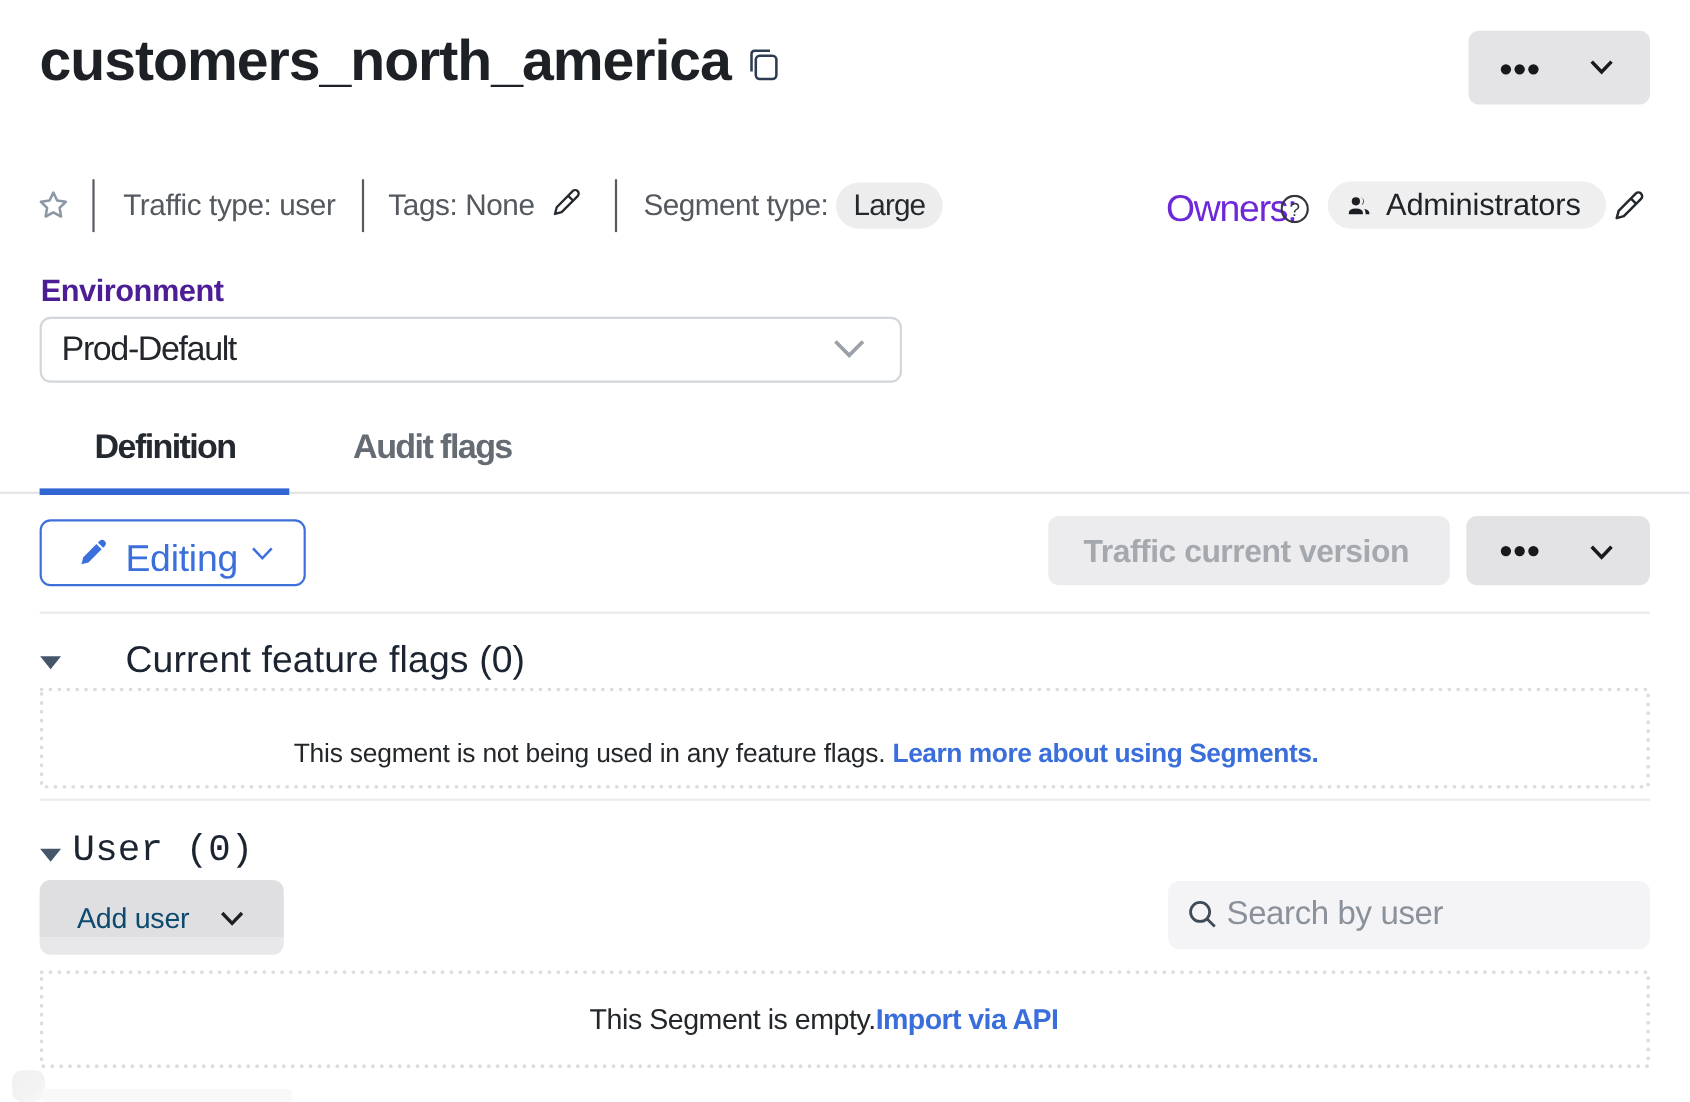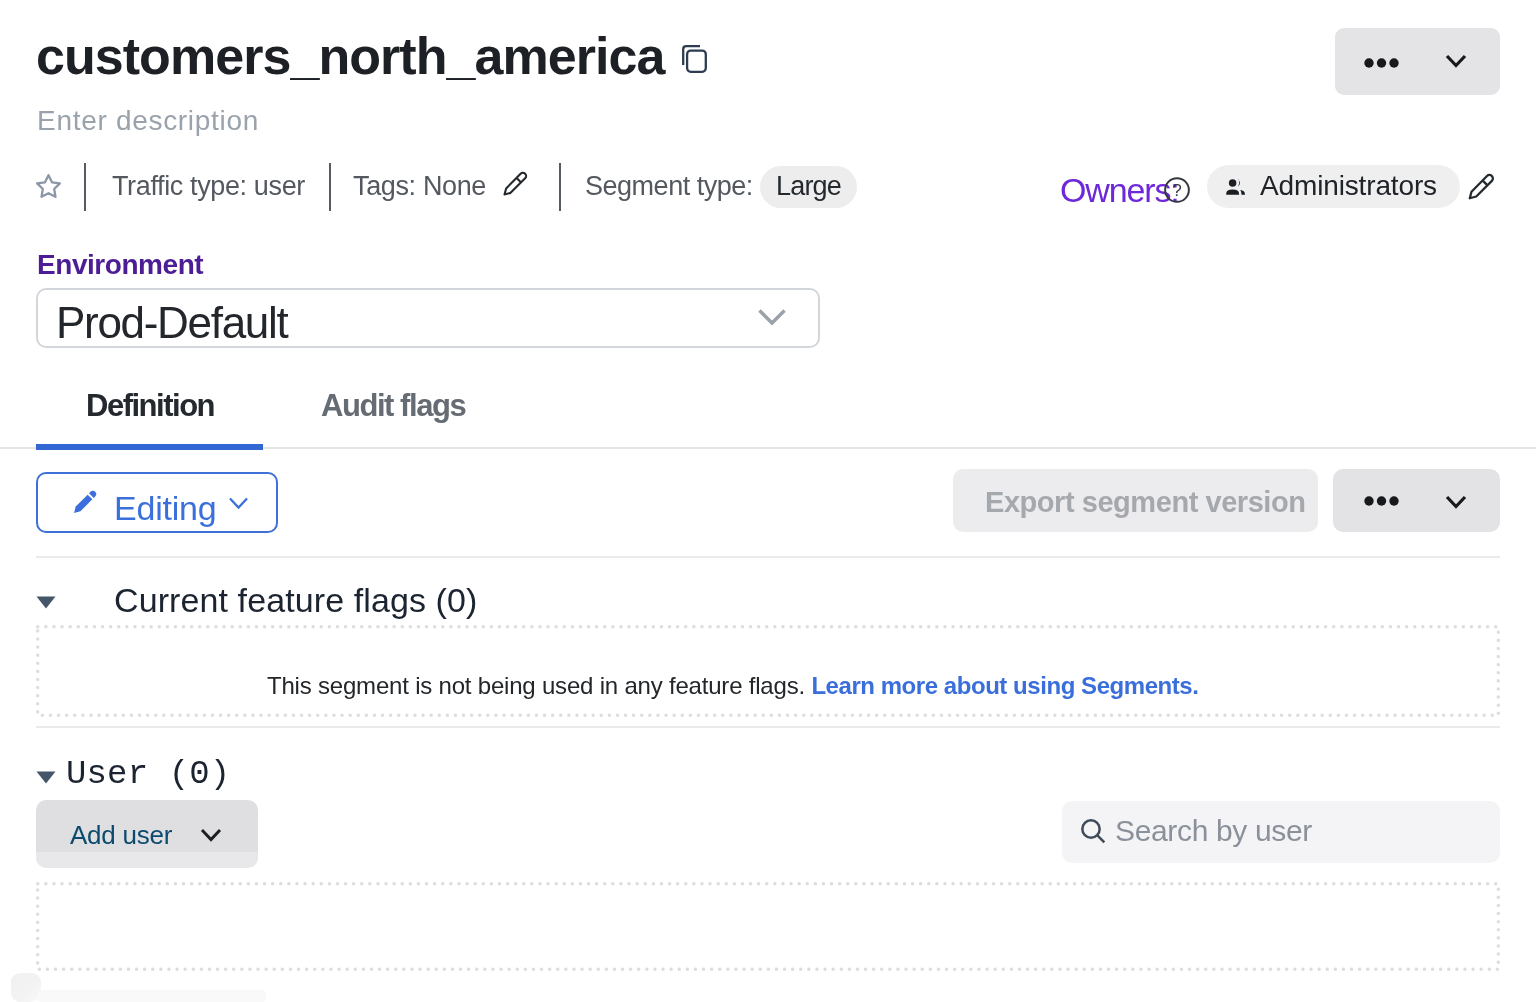--- a/index.html
+++ b/index.html
@@ -13,21 +13,20 @@
 <body>
 <div class="stage">
 
   <div class="abs" id="title" style="left:36px;top:30px;font-size:52px;font-weight:700;color:#1d2126;letter-spacing:-0.95px;">customers_north_america</div>
 
   <svg class="abs" style="left:681px;top:44px;" width="27" height="30" viewBox="0 0 27 30" fill="none">
     <path d="M2.2 21 L2.2 5.2 Q2.2 2.2 5.2 2.2 L19 2.2" stroke="#2d3c50" stroke-width="2.3" stroke-linecap="butt" fill="none"></path>
     <rect x="6.1" y="6.6" width="18.7" height="21.2" rx="3.6" stroke="#2d3c50" stroke-width="2.3" fill="#fff"></rect>
   </svg>
 
-  <div class="abs" style="left:37px;top:107px;font-size:28px;color:#9aa2ab;letter-spacing:0.7px;">Enter description</div>
 
   <svg class="abs" style="left:34px;top:172px;" width="29" height="29" viewBox="0 0 24 24" fill="none">
     <path d="M12 2.6 l2.9 5.9 6.5 .95 -4.7 4.6 1.1 6.5 -5.8 -3.05 -5.8 3.05 1.1 -6.5 -4.7 -4.6 6.5 -.95 z" stroke="#8b96a6" stroke-width="1.9" stroke-linejoin="round"></path>
   </svg>
   <div class="sep" style="left:84px;top:163px;height:48px;"></div>
   <div class="abs" style="left:112px;top:173px;font-size:27px;color:#54585f;letter-spacing:-0.37px;">Traffic type: user</div>
   <div class="sep" style="left:329px;top:163px;height:48px;"></div>
   <div class="abs" style="left:353px;top:173px;font-size:27px;color:#54585f;letter-spacing:-0.36px;">Tags: None</div>
   <svg class="abs" style="left:501px;top:170px;" width="28" height="28" viewBox="0 0 24 24" fill="none">
     <path d="M16.8 3.2 a2.75 2.75 0 0 1 3.9 3.9 L8.2 19.6 L3 21 L4.4 15.8 Z" stroke="#24292e" stroke-width="1.8" stroke-linejoin="round"></path>
@@ -61,42 +60,42 @@
     <circle cx="5" cy="6" r="4.7" fill="#17191c"></circle>
       <circle cx="17.5" cy="6" r="4.7" fill="#17191c"></circle>
       <circle cx="30" cy="6" r="4.7" fill="#17191c"></circle>
   </svg>
   <svg class="abs" style="left:1445px;top:53px;" width="22" height="16" viewBox="0 0 22 16" fill="none">
     <path d="M2 3 L11 12.5 L20 3" stroke="#17191c" stroke-width="3.2"></path>
   </svg>
 
   <div class="abs" style="left:37px;top:251px;font-size:28px;font-weight:700;color:#4c1d95;letter-spacing:-0.45px;">Environment</div>
   <div class="abs" style="left:36px;top:288px;width:780px;height:56px;border:2px solid #d3d7db;border-radius:10px;"></div>
-  <div class="abs" style="left:56px;top:301px;font-size:44px;color:#23272c;letter-spacing:-1.3px;">Prod-Default</div>
+  <div class="abs" style="left:56px;top:301px;font-size:31px;color:#23272c;letter-spacing:-1.3px;">Prod-Default</div>
   <svg class="abs" style="left:757px;top:308px;" width="30" height="18" viewBox="0 0 30 18" fill="none">
     <path d="M2.5 2.5 L15 15 L27.5 2.5" stroke="#9ba1a9" stroke-width="3.4"></path>
   </svg>
 
   <div class="abs" style="left:86px;top:390px;font-size:31px;font-weight:700;color:#24292f;letter-spacing:-1.49px;">Definition</div>
   <div class="abs" style="left:321px;top:390px;font-size:31px;font-weight:700;color:#666c73;letter-spacing:-1.45px;">Audit flags</div>
   <div class="abs" style="left:0px;top:447px;width:1536px;height:2px;background:#e4e4e6;"></div>
   <div class="abs" style="left:36px;top:444px;width:227px;height:6px;background:#3166d3;"></div>
 
   <div class="abs" style="left:36px;top:472px;width:242px;height:61px;border:2px solid #3d71d9;border-radius:10px;background:#fff;box-sizing:border-box;"></div>
   <svg class="abs" style="left:71px;top:489px;" width="27" height="27" viewBox="0 0 24 24" fill="#3b70dc">
     <path d="M2.7 21.3 L4.2 15.6 L14.8 5 L19 9.2 L8.4 19.8 Z"></path>
     <path d="M16 3.8 l1.3 -1.3 a2.97 2.97 0 0 1 4.2 4.2 L20.2 8 z"></path>
   </svg>
   <div class="abs" style="left:114px;top:491px;font-size:34px;color:#3b70dc;letter-spacing:-0.23px;">Editing</div>
   <svg class="abs" style="left:228px;top:496px;" width="21" height="14" viewBox="0 0 21 14" fill="none">
     <path d="M2 2.5 L10.5 11.5 L19 2.5" stroke="#3b70dc" stroke-width="2.3"></path>
   </svg>
 
   <div class="abs" style="left:953px;top:469px;width:365px;height:63px;border-radius:10px;background:#ececee;"></div>
-  <div class="abs" style="left:985px;top:488px;font-size:29px;font-weight:700;color:#a5a8ad;letter-spacing:-0.45px;">Export segment version</div>
+  <div class="abs" style="left:985px;top:488px;font-size:29px;font-weight:700;color:#a5a8ad;letter-spacing:-0.45px;">Traffic current version</div>
 
   <div class="abs" style="left:1333px;top:469px;width:167px;height:63px;border-radius:10px;background:#e3e3e5;"></div>
   <svg class="abs" style="left:1364px;top:495px;" width="36" height="12" viewBox="0 0 36 12">
     <circle cx="5" cy="6" r="4.7" fill="#17191c"></circle>
       <circle cx="17.5" cy="6" r="4.7" fill="#17191c"></circle>
       <circle cx="30" cy="6" r="4.7" fill="#17191c"></circle>
   </svg>
   <svg class="abs" style="left:1445px;top:494px;" width="22" height="16" viewBox="0 0 22 16" fill="none">
     <path d="M2 3 L11 12.5 L20 3" stroke="#17191c" stroke-width="3.2"></path>
   </svg>
@@ -129,17 +128,18 @@
   <div class="abs" style="left:1062px;top:801px;width:438px;height:62px;border-radius:10px;background:#f4f4f6;"></div>
   <svg class="abs" style="left:1077px;top:815px;" width="32" height="32" viewBox="0 0 24 24" fill="none">
     <circle cx="10.5" cy="10.5" r="6.5" stroke="#3f4b59" stroke-width="1.9"></circle>
     <path d="M15.3 15.3 L20.5 20.5" stroke="#3f4b59" stroke-width="1.9"></path>
   </svg>
   <div class="abs" style="left:1115px;top:816px;font-size:30px;color:#8b919b;letter-spacing:-0.34px;">Search by user</div>
 
   <svg class="abs" style="left:36px;top:882px;" width="1464" height="89" viewBox="0 0 1464 89" fill="none">
     <rect x="1.7" y="1.7" width="1460.6" height="85.6" stroke="#dedddc" stroke-width="3.4" stroke-dasharray="0.1 8" stroke-linecap="round"></rect>
   </svg>
+  <div class="abs" style="left:536px;top:913px;font-size:26px;color:#23272a;letter-spacing:-0.44px;">This Segment is empty.<span style="font-weight:700;color:#3a6fdb;letter-spacing:-0.56px;">Import via API</span></div>
 
   <div class="abs" style="left:11px;top:973px;width:30px;height:29px;border-radius:9px 9px 12px 9px;background:linear-gradient(135deg,#f0f0f0 0,#f3f3f3 60%,#f8f8f8 100%);"></div>
   <div class="abs" style="left:38px;top:990px;width:228px;height:12px;border-radius:4px;background:#f9f9f9;"></div>
 
 </div>
 
 </body></html>

